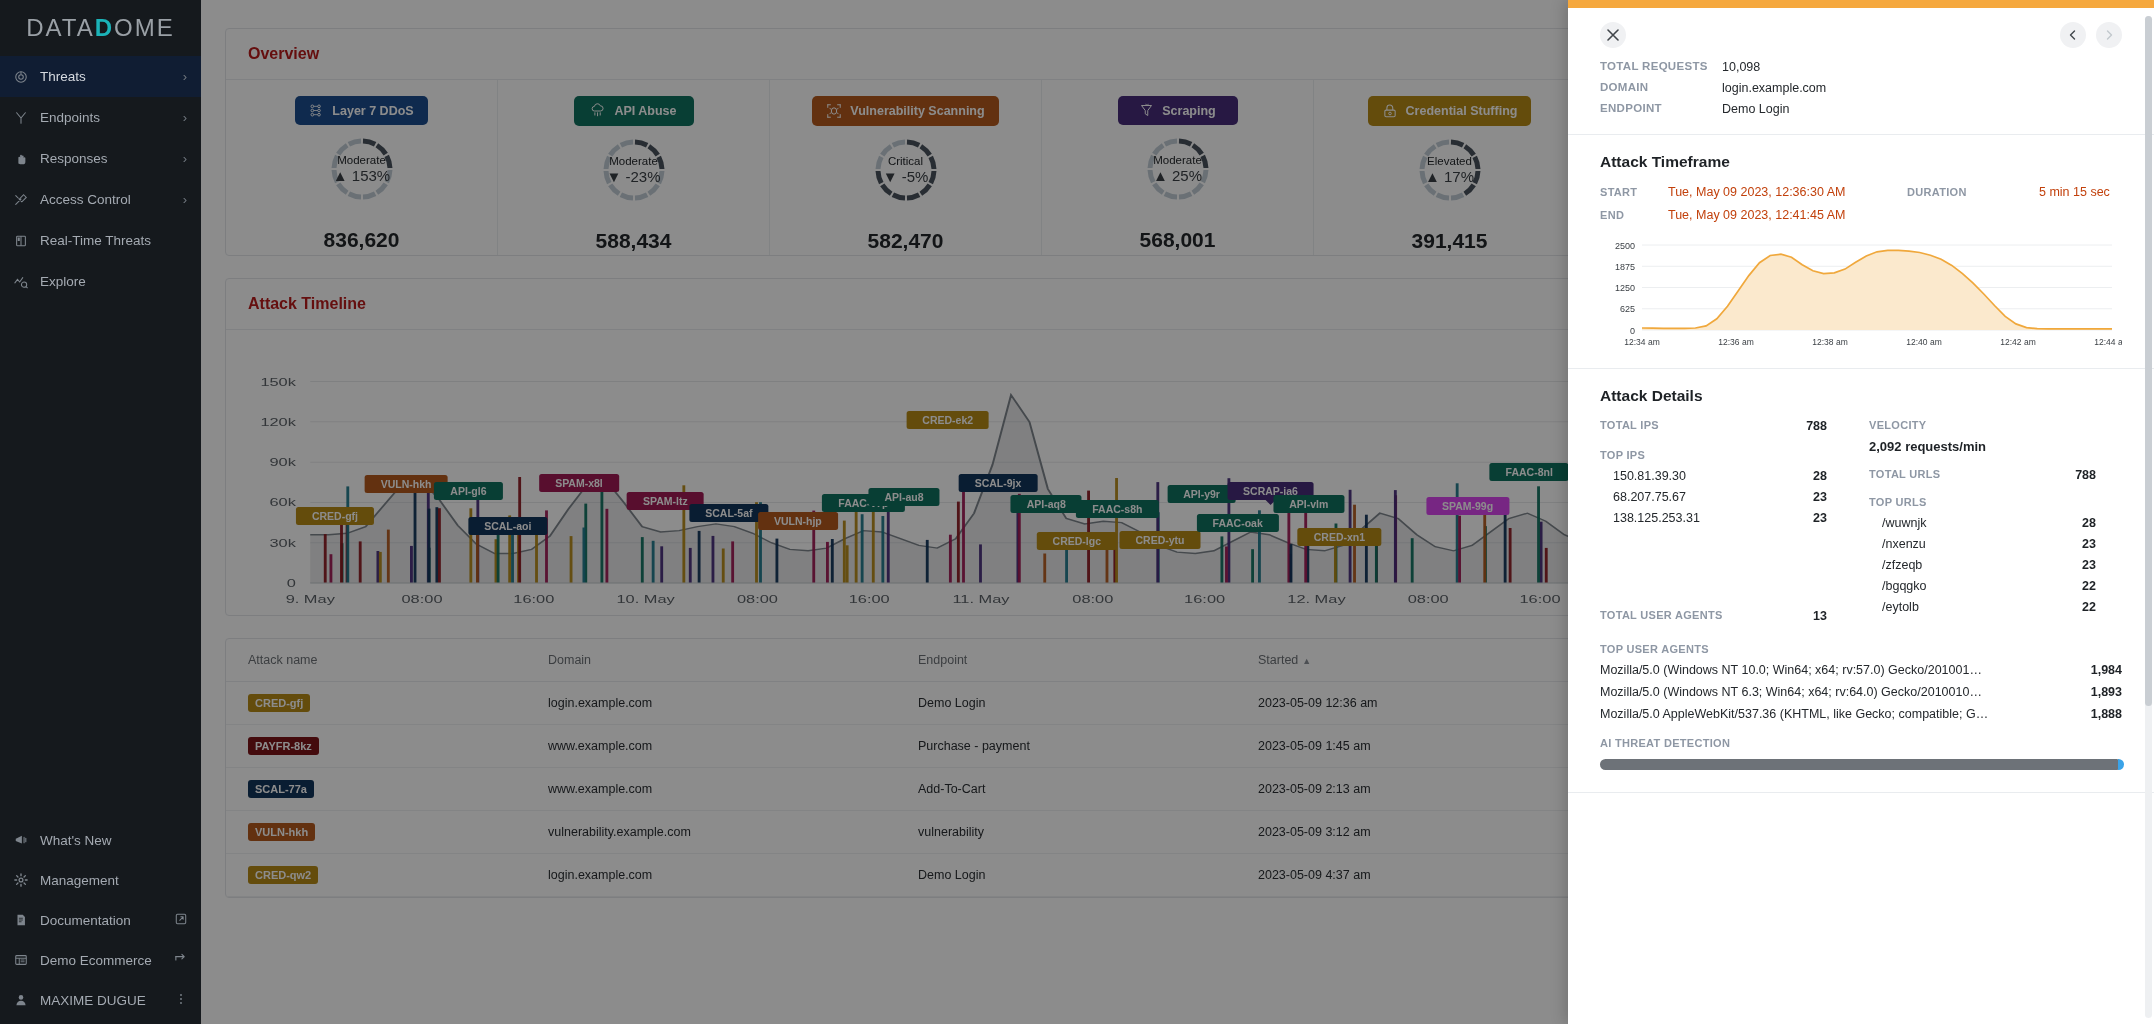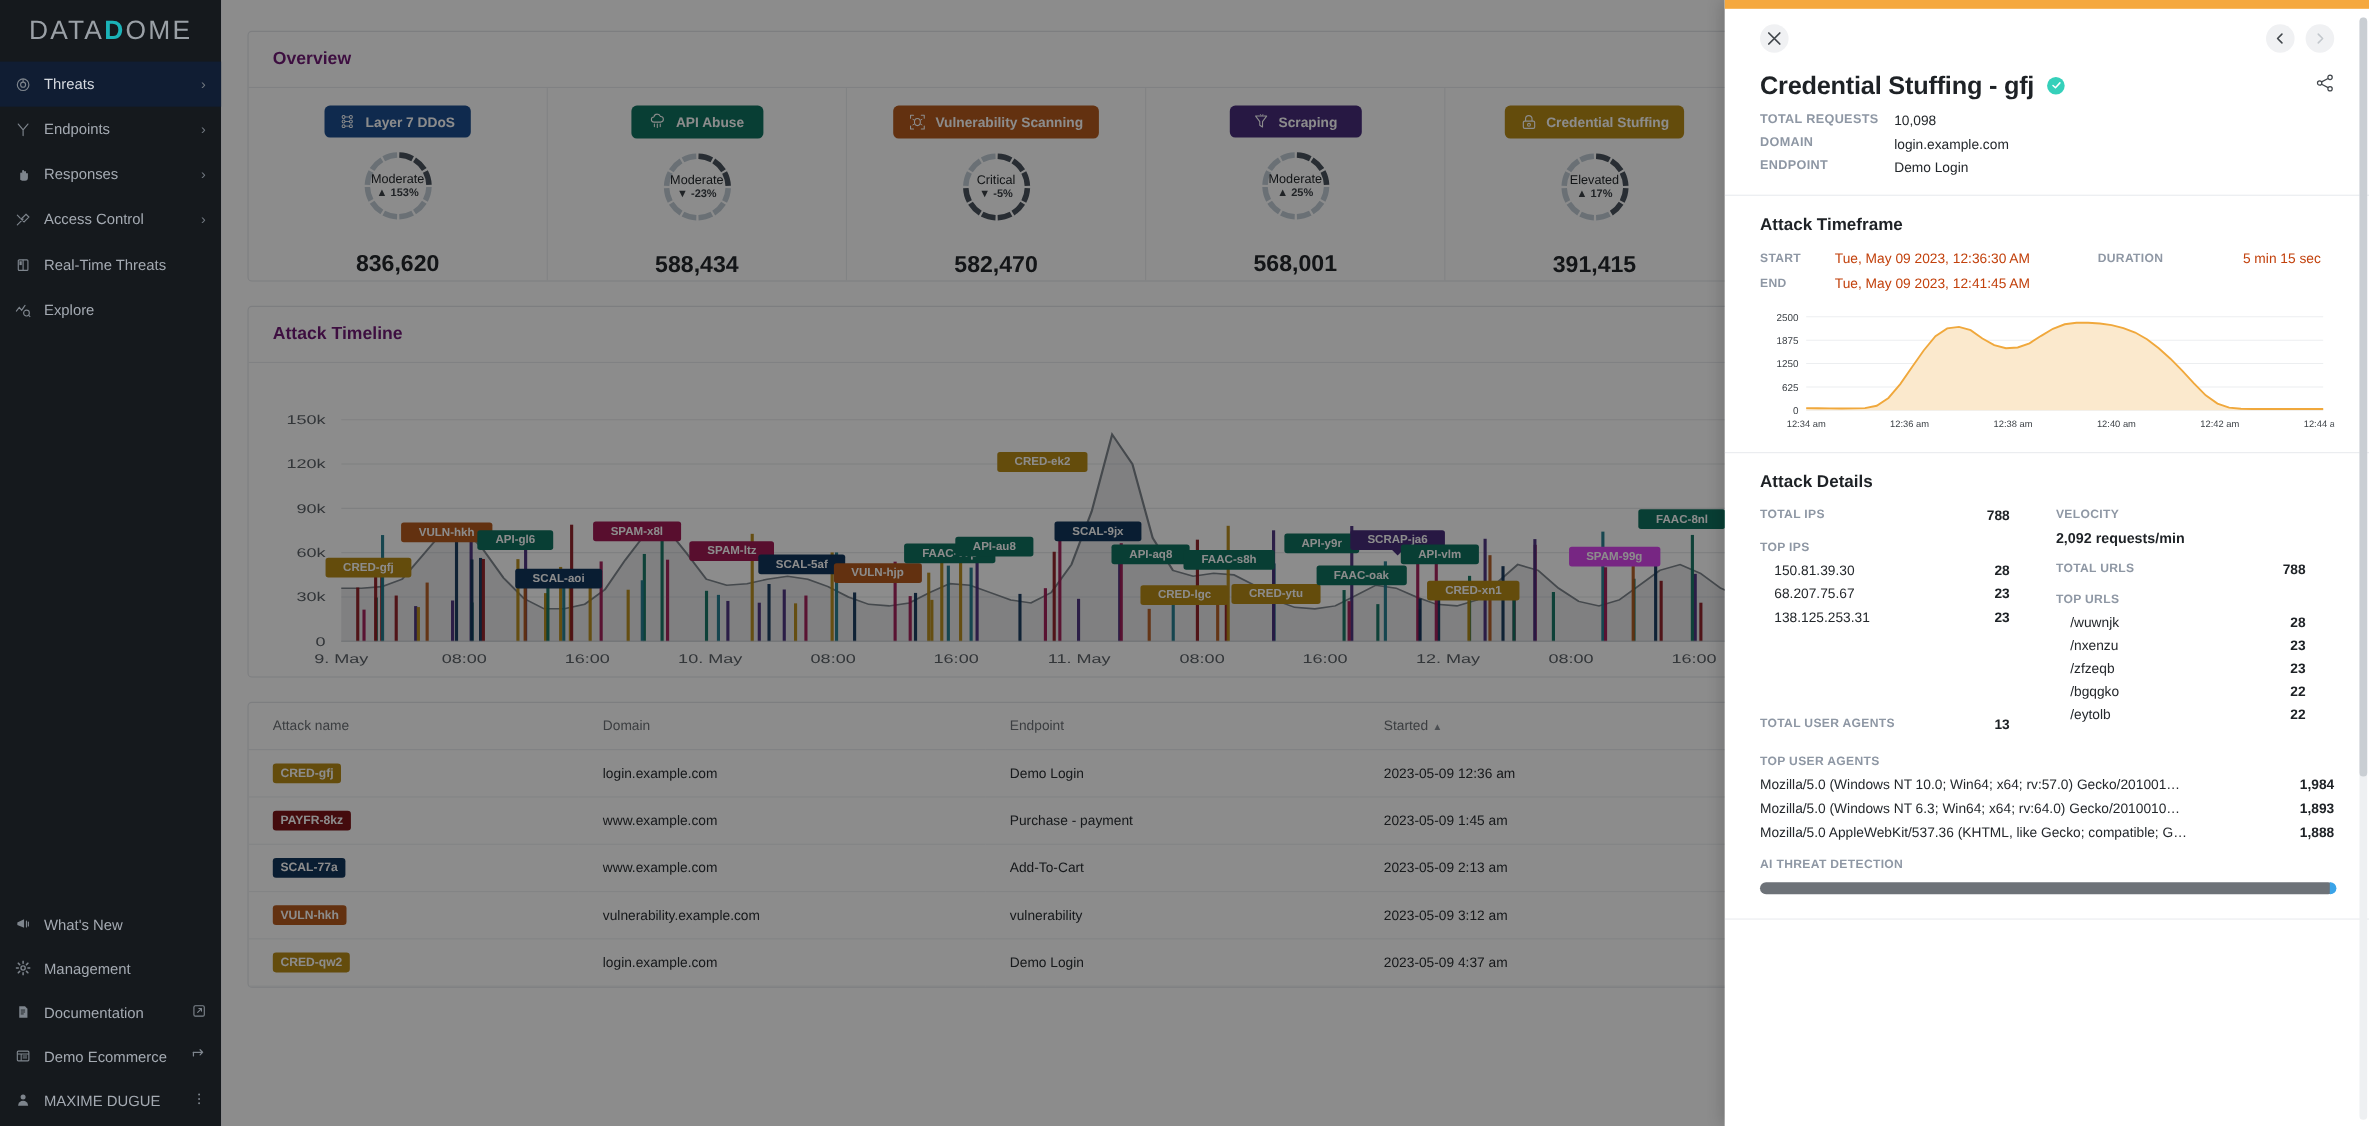--- a/index.html
+++ b/index.html
@@ -40,21 +40,21 @@
     background: #ffffff; overflow: hidden;
   }
   .dim-overlay {
     position:absolute; left:201px; top:0; width: 1367px; height: 1024px;
     background: rgba(0,0,0,0.45); z-index: 4; pointer-events:none;
   }
   .card {
     background:#fff; border:1px solid #e3e6ea; border-radius:4px; margin: 22px 24px;
   }
   .card-title {
-    font-size: 16px; font-weight: 600; color:#701a75; padding: 16px 22px;
+    font-size: 16px; font-weight: 600; color:#b91c1c; padding: 16px 22px;
     border-bottom: 1px solid #e9ecef;
   }
   
   .ov-row { display:flex; height: 175px; }
   .ov-cell {
     flex: 1 0 0; border-right: 1px solid #eceef0; display:flex; flex-direction:column;
     align-items:center; padding-top: 16px; min-width: 0;
   }
   .ov-cell:last-child { border-right:none; }
   .ov-badge {
@@ -63,21 +63,21 @@
     justify-content:center; white-space:nowrap;
   }
   .ov-badge .bico { display:flex; }
   .donut { position:relative; width: 68px; height: 68px; margin-top: 10px; }
   .donut svg { position:absolute; inset:0; }
   .donut-txt {
     position:absolute; inset:0; display:flex; flex-direction:column;
     align-items:center; justify-content:center;
   }
   .donut-lvl { font-size:11.5px; color:#24282c; }
-  .donut-delta { font-size:10px; color:#3b4046; margin-top:1px;font-weight:bold; }
+  .donut-delta { font-size:15px; color:#3b4046; margin-top:1px; }
   .ov-value { font-size: 21px; font-weight: 600; color:#23272b; margin-top: 25px; }
 
   
   .timeline-body { position:relative; height: 285px; padding: 8px 10px 0 10px; }
   .tl-svg { width: 100%; height: 100%; display:block; }
   .tag {
     position:absolute; color:#fff; font-size:10.5px; font-weight:600;
     padding: 3px 16px; border-radius: 2.5px; white-space:nowrap; transform: translateX(-50%);
   }
   .tag.ptr::after {
@@ -836,38 +836,20 @@
                 </svg>
             </div>
             <div class="rounder dis">
               <svg width="10" height="10" viewBox="0 0 10 10">
                   <path d="M3.5 1 L7.5 5 L3.5 9" stroke="#c2c7cc" stroke-width="1.4" fill="none" stroke-linecap="round" stroke-linejoin="round"></path>
                 </svg>
             </div>
           </div>
         </div>
 
-        <div class="p-title-row">
-          <div style="display:flex;align-items:center;">
-            <div class="p-title">Credential Stuffing - gfj</div>
-            <div class="verified">
-              <svg width="9" height="9" viewBox="0 0 10 10">
-                  <path d="M1.5 5.2 L4 7.5 L8.5 2.6" stroke="#fff" stroke-width="1.5" fill="none" stroke-linecap="round" stroke-linejoin="round"></path>
-                </svg>
-            </div>
-          </div>
-          <div style="cursor:pointer;">
-            <svg width="17" height="17" viewBox="0 0 18 18">
-              <circle cx="14" cy="3.5" r="2.1" fill="none" stroke="#41464b" stroke-width="1.2"></circle>
-              <circle cx="4" cy="9" r="2.1" fill="none" stroke="#41464b" stroke-width="1.2"></circle>
-              <circle cx="14" cy="14.5" r="2.1" fill="none" stroke="#41464b" stroke-width="1.2"></circle>
-              <path d="M12.1 4.6 L5.9 7.9 M5.9 10.1 L12.1 13.4" stroke="#41464b" stroke-width="1.2"></path>
-            </svg>
-          </div>
-        </div>
 
         <div id="panel-fields" style="margin-top:12px;">
             <div class="kv">
               <div class="k">TOTAL REQUESTS</div>
               <div class="v">10,098</div>
             </div>
             <div class="kv">
               <div class="k">DOMAIN</div>
               <div class="v">login.example.com</div>
             </div>

